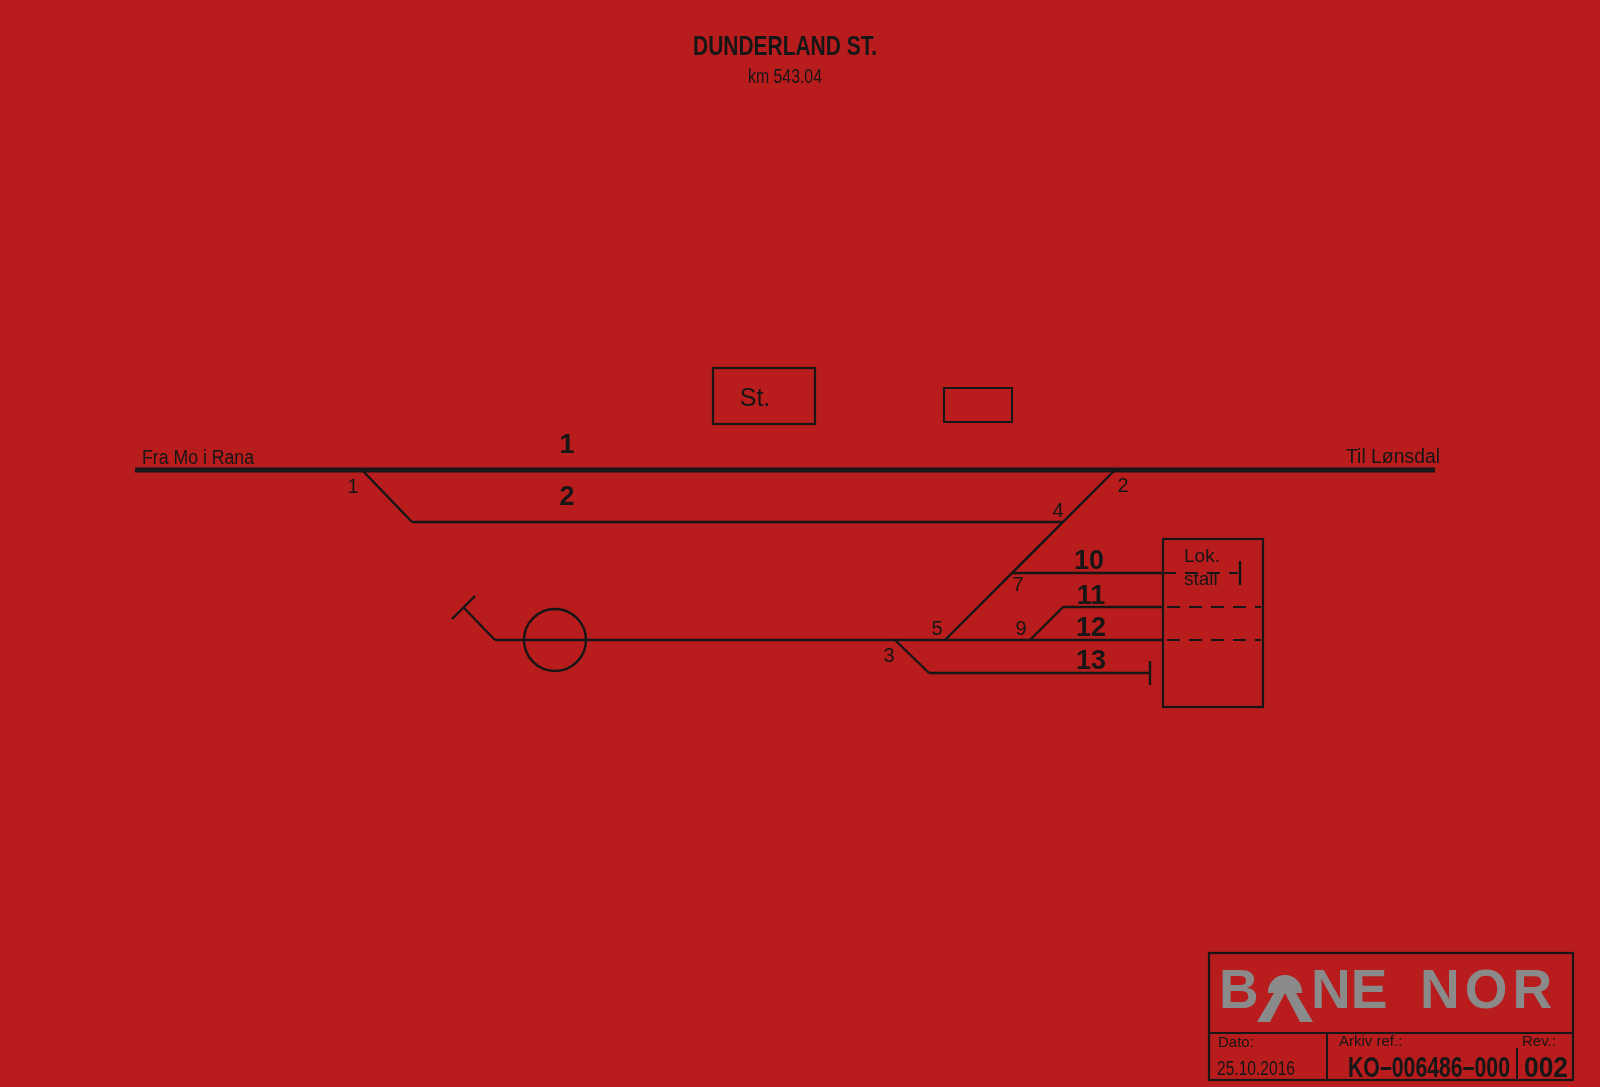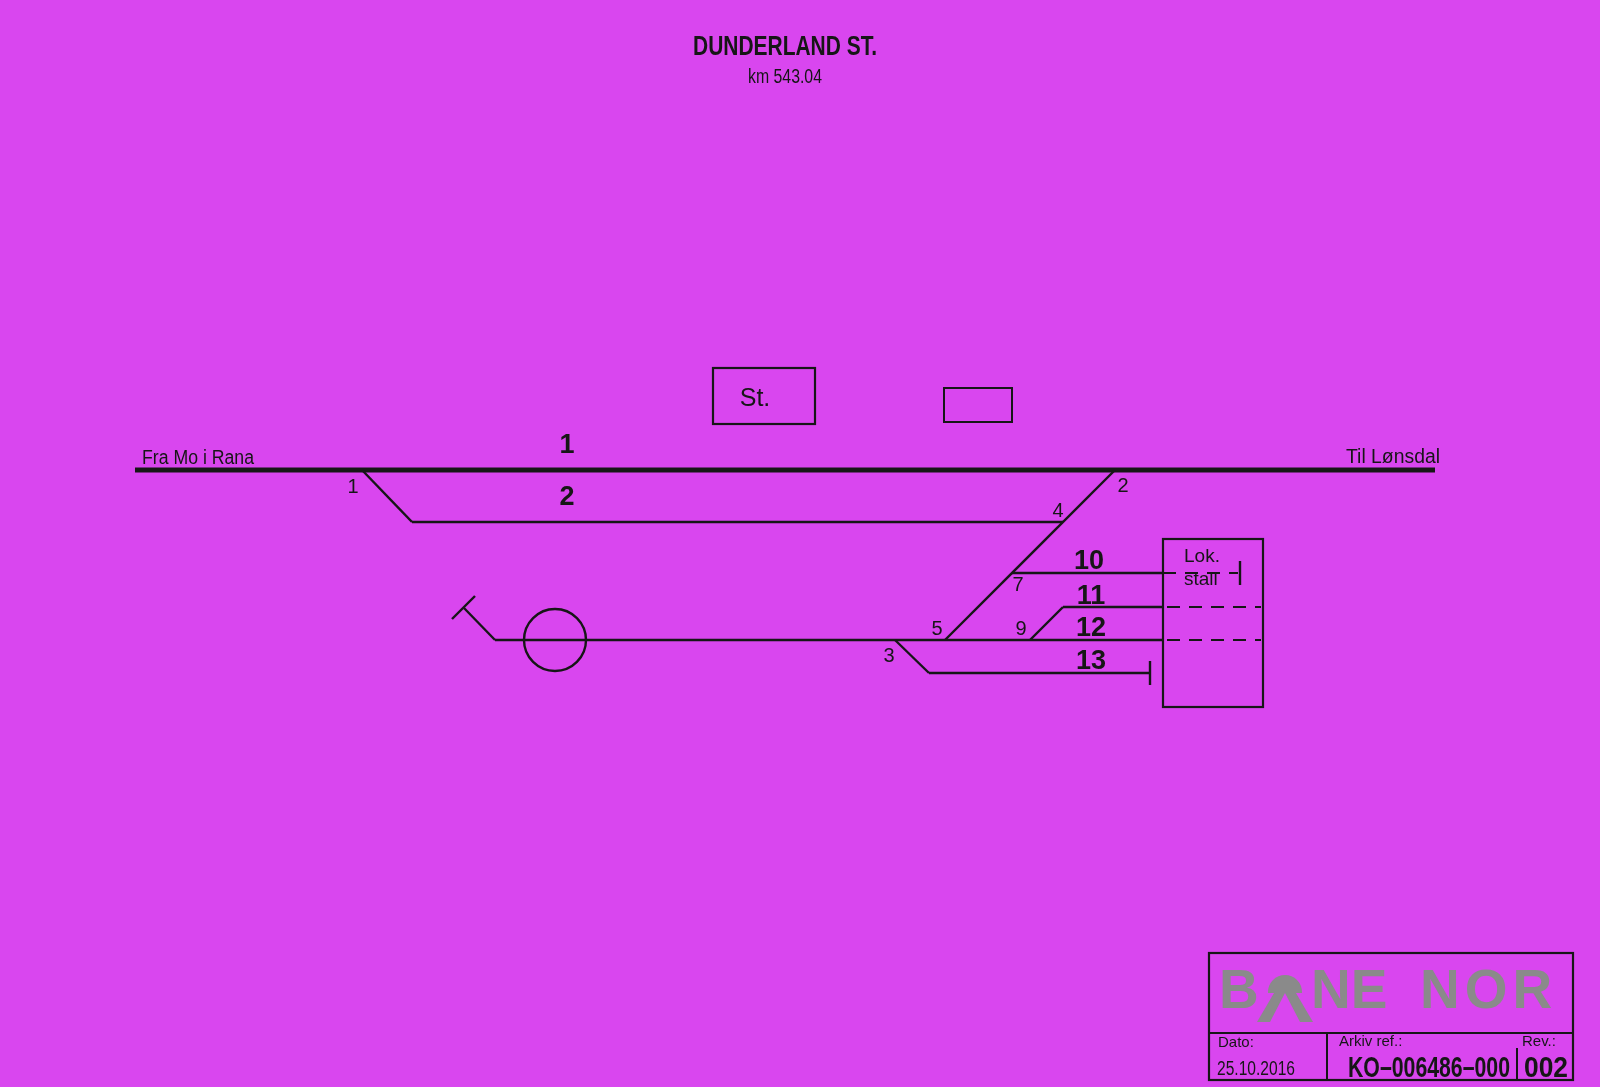--- a/index.html
+++ b/index.html
@@ -1,17 +1,17 @@
 <!DOCTYPE html>
 <html><head>
 <meta charset="utf-8">
 <style>
   html,body { margin:0; padding:0; background:#ffffff; }
   .canvas {
-    position:relative; width:1600px; height:1087px; background:#d946ef;
+    position:relative; width:1600px; height:1087px; background:#b91c1c;
     font-family:"Liberation Sans", sans-serif; overflow:hidden;
   }
   svg { display:block; }
   svg text { fill:#161616; font-family:"Liberation Sans", sans-serif; }
   .ink    { stroke:#161616; fill:none; }
   .w-main { stroke-width:5; }
   .w-trk  { stroke-width:2.4; }
   .w-box  { stroke-width:2.2; }
   .w-thin { stroke-width:2; }
   .dashed { stroke-dasharray:13 9; }

